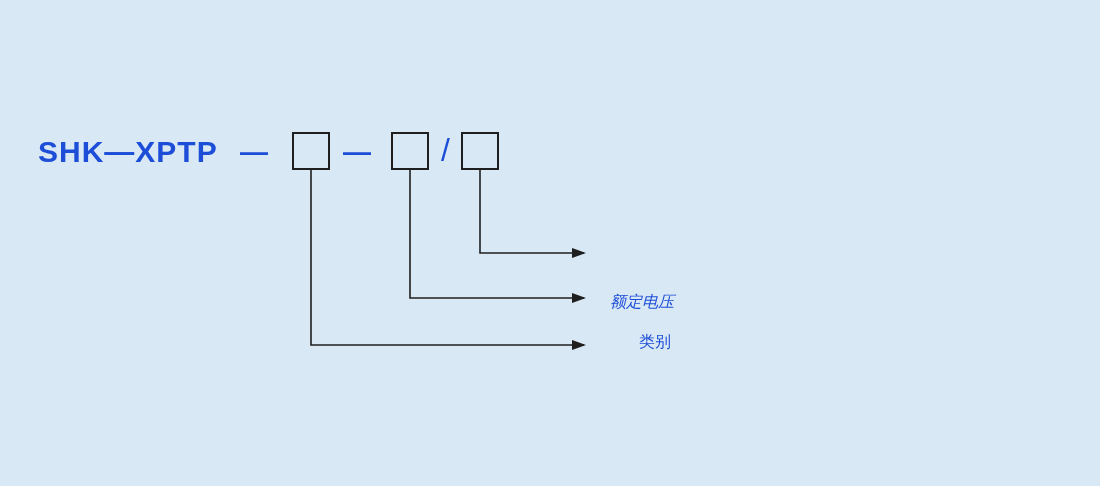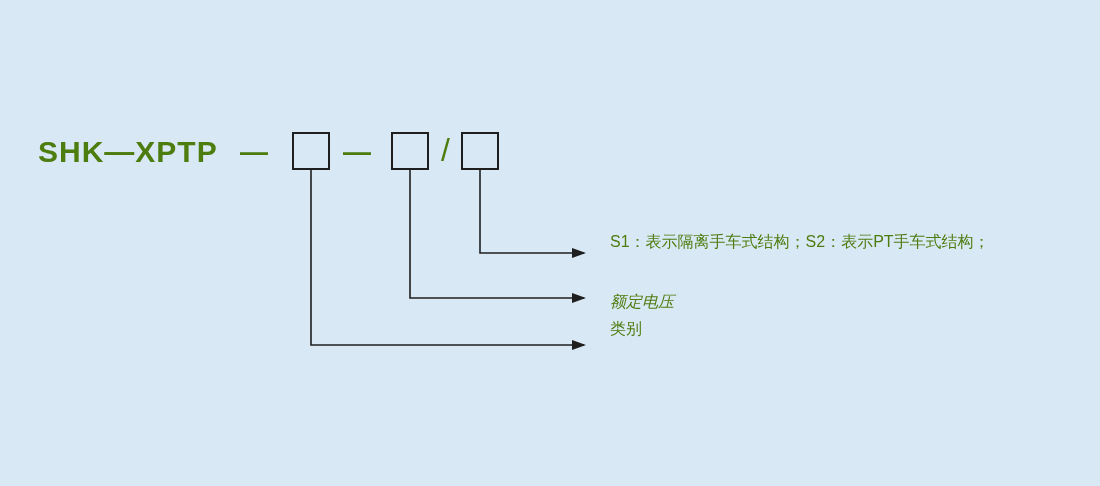--- a/index.html
+++ b/index.html
@@ -9,21 +9,21 @@
   body {
     font-family: "Liberation Sans", "DejaVu Sans", sans-serif;
     background: #d9e8f5;
   }
   .canvas {
     position: relative;
     width: 1100px;
     height: 486px;
     background: #d9e8f5;
     overflow: hidden;
-    color: #4d7c0f;
+    color: #1d4ed8;
   }
   .connectors {
     position: absolute;
     left: 0;
     top: 0;
     width: 1100px;
     height: 486px;
     pointer-events: none;
   }
   .model-prefix {
@@ -67,21 +67,21 @@
   .box-structure { left: 461px; }
   .callout-label {
     position: absolute;
     left: 610px;
     font-size: 16px;
     line-height: 26px;
     white-space: nowrap;
   }
   .label-structure { top: 229px; }
   .label-voltage   { top: 289px; font-style: italic; }
-  .label-category  { top: 316px; }
+  .label-category  { top: 329px; margin-left: 29px; }
 </style>
 </head>
 <body>
 
 <div class="canvas">
 
   <svg class="connectors" width="1100" height="486" viewBox="0 0 1100 486" xmlns="http://www.w3.org/2000/svg">
     <defs>
       <marker id="arrow" markerWidth="14" markerHeight="10" refX="12" refY="5" orient="auto" markerUnits="userSpaceOnUse">
         <polygon points="0,0 14,5 0,10" fill="#1f1f1f"></polygon>
@@ -103,20 +103,19 @@
 
   <span class="dash dash-2">—</span>
 
   <span class="code-box box-voltage"></span>
 
   <span class="slash">/</span>
 
   <span class="code-box box-structure"></span>
 
   <div class="callout-label label-structure">
-    <div>S1：表示隔离手车式结构；S2：表示PT手车式结构；</div>
   </div>
 
   <div class="callout-label label-voltage">额定电压</div>
 
   <div class="callout-label label-category">类别</div>
 
 </div>
 
 </body></html>

